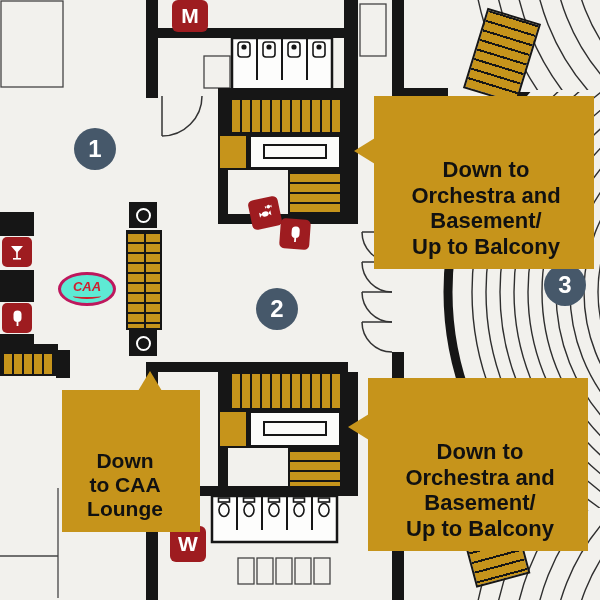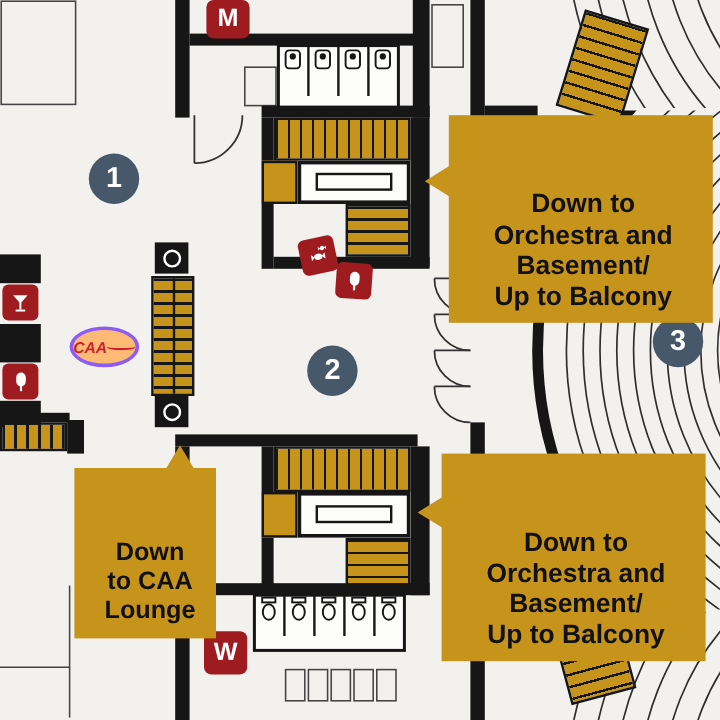--- a/index.html
+++ b/index.html
@@ -20,23 +20,23 @@
   .badge{position:absolute;background:#9E1C20;color:#fff;border-radius:6px;
     display:flex;align-items:center;justify-content:center;font-weight:bold;font-size:21px;}
   .icon-badge{position:absolute;width:30px;height:30px;background:#9E1C20;border-radius:5px;
     display:flex;align-items:center;justify-content:center;}
   .marker{position:absolute;width:42px;height:42px;border-radius:50%;background:#46586A;
     color:#fff;display:flex;align-items:center;justify-content:center;
     font-size:24px;font-weight:bold;}
   .callout{position:absolute;background:#C6941B;color:#111;font-weight:bold;
     white-space:pre-line;line-height:1.16;text-align:center;}
   .ptr{position:absolute;width:0;height:0;}
-  .caa{position:absolute;left:58px;top:272px;width:58px;height:34px;background:#fdba74;
-    border:3px solid #8b5cf6;border-radius:50%;box-sizing:border-box;
-    display:flex;flex-direction:row;align-items:center;justify-content:center;}
+  .caa{position:absolute;left:58px;top:272px;width:58px;height:34px;background:#5eead4;
+    border:3px solid #be185d;border-radius:50%;box-sizing:border-box;
+    display:flex;flex-direction:column;align-items:center;justify-content:center;}
   .caa .txt{color:#CF1F2E;font-weight:bold;font-style:italic;font-size:13px;line-height:1;}
   .caa .swoosh{width:28px;height:4px;border-bottom:2.5px solid #CF1F2E;border-radius:50%;}
   .rail{position:absolute;left:50%;top:0;bottom:0;width:2px;background:#161616;}
 </style>
 </head>
 <body>
 
 <div id="map">
 
   <svg width="600" height="600" viewBox="0 0 600 600" style="position:absolute;left:0;top:0;">
@@ -262,20 +262,20 @@
 Basement/
 Up to Balcony</span>
   </div>
   <div class="callout" style="left:368px;top:378px;width:196px;font-size:22px;padding:10px 10px 10px 14px;">
     <span class="ptr" style="left:-20px;top:36px;border-top:13px solid transparent;border-bottom:13px solid transparent;border-right:21px solid #C6941B;"></span>
     <span>Down to
 Orchestra and
 Basement/
 Up to Balcony</span>
   </div>
-  <div class="callout" style="left:62px;top:390px;width:102px;font-size:21px;padding:10px 4px 10px 12px;">
+  <div class="callout" style="left:62px;top:390px;width:102px;font-size:21px;padding:10px 24px 10px 12px;">
     <span class="ptr" style="left:76px;top:-19px;border-left:12px solid transparent;border-right:12px solid transparent;border-bottom:20px solid #C6941B;"></span>
     <span>Down
 to CAA
 Lounge</span>
   </div>
 
 </div>
 
 </body></html>

